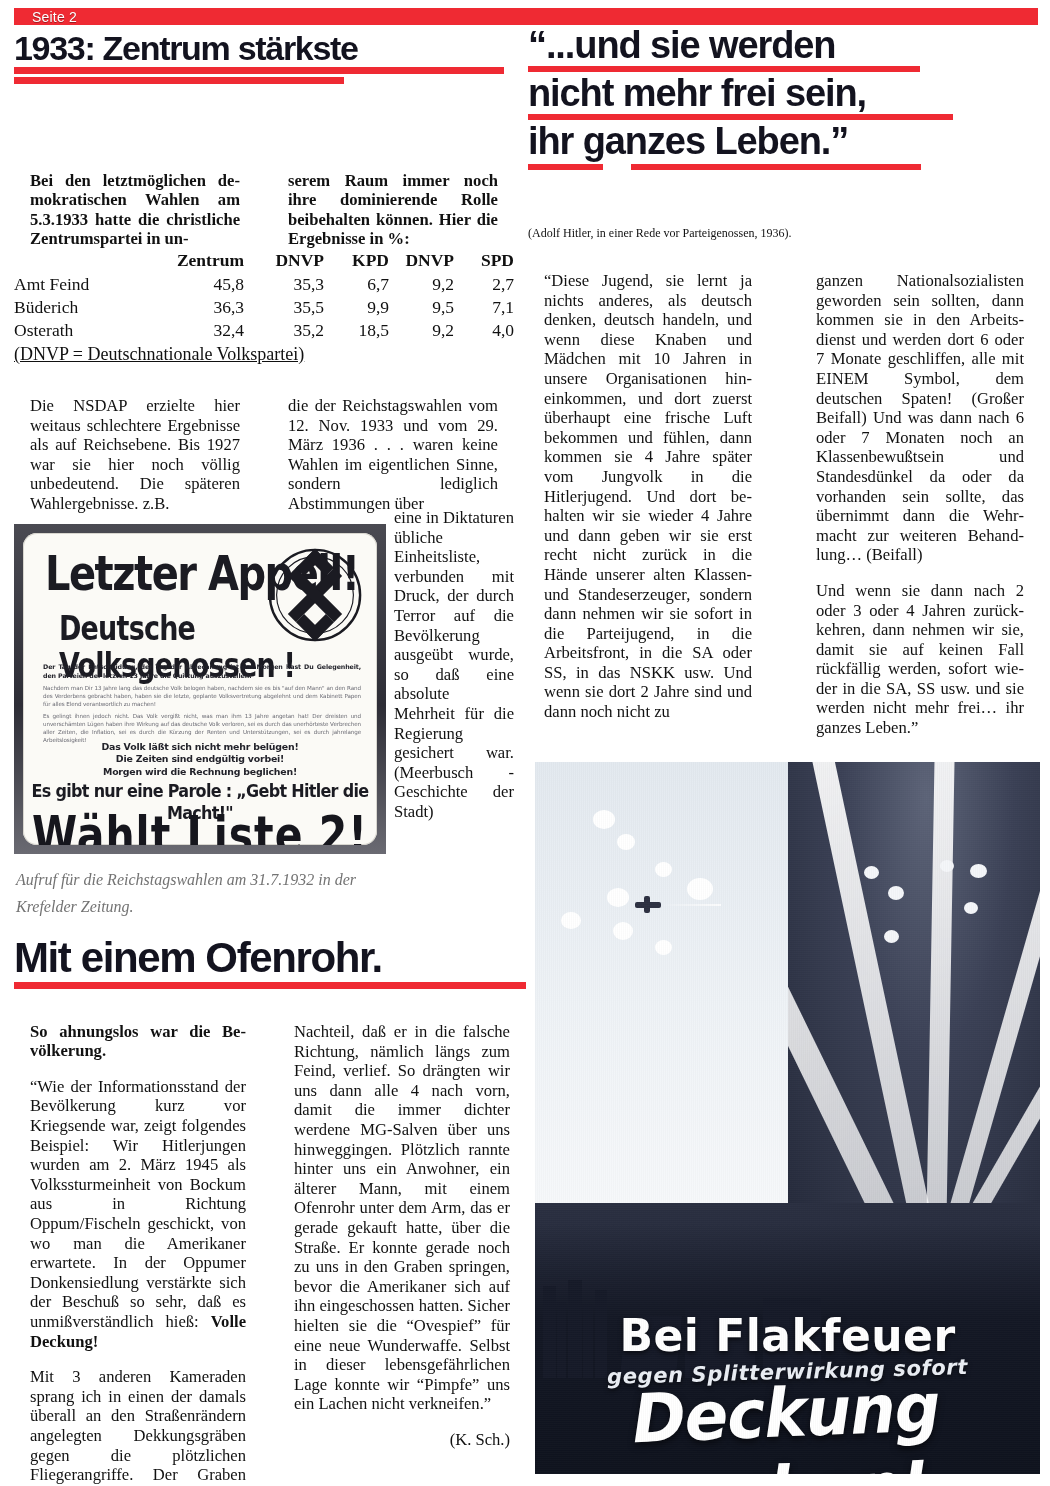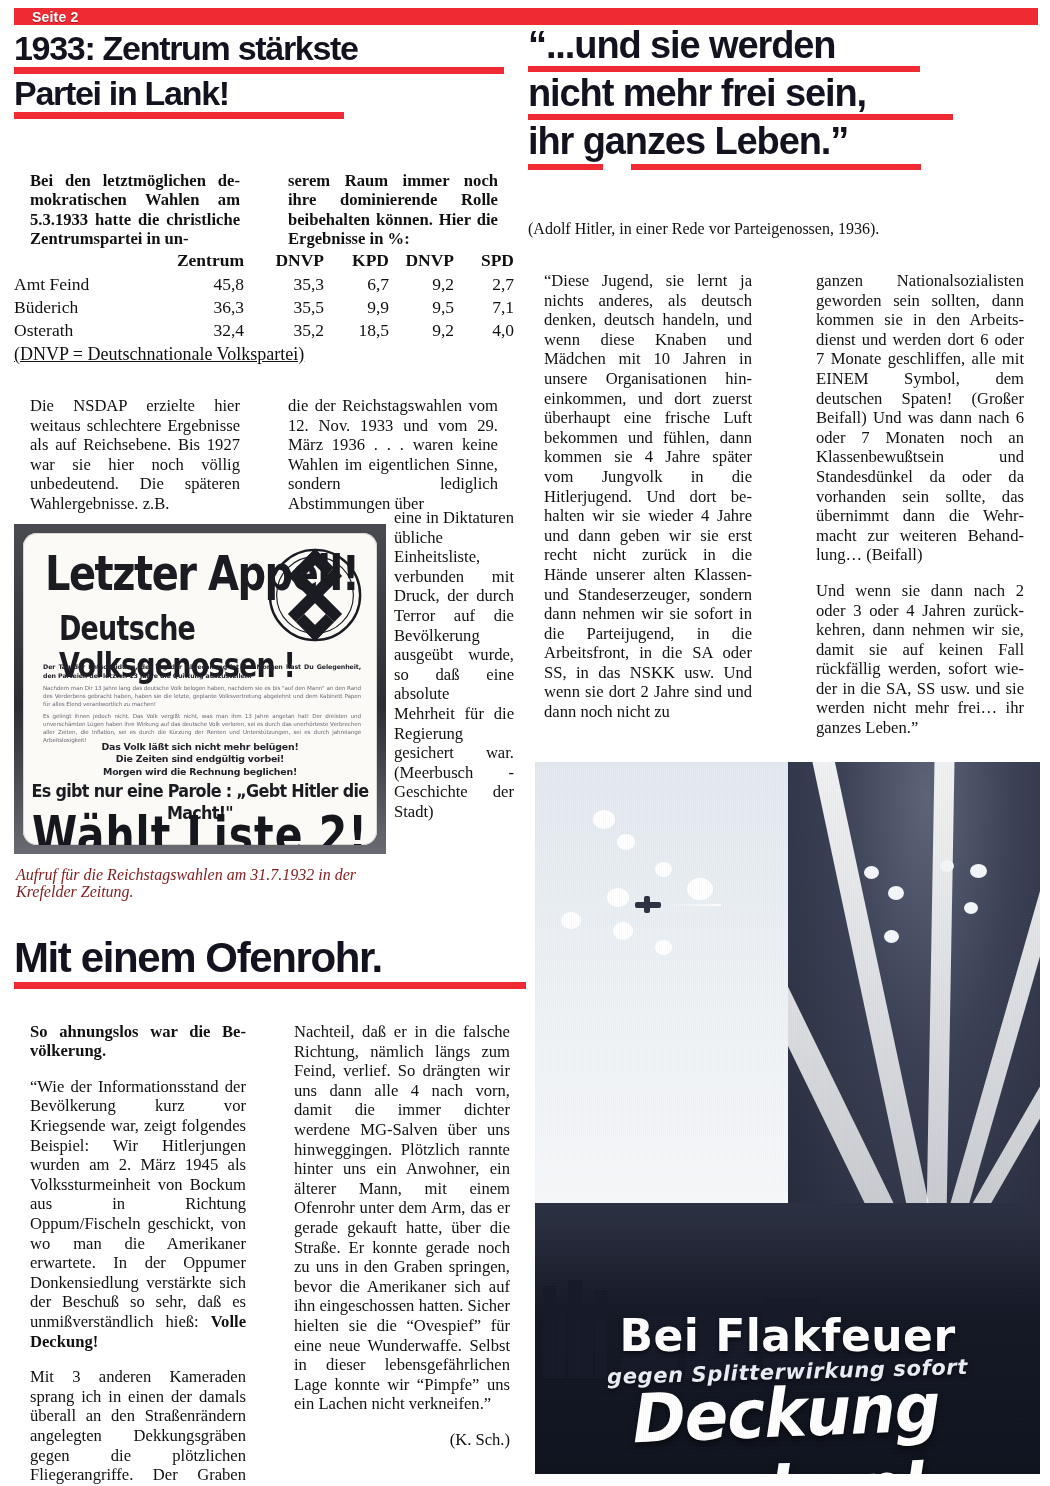--- a/index.html
+++ b/index.html
@@ -21,21 +21,21 @@
   
   .topbar{
     position:absolute;left:14px;top:8px;width:1024px;height:17px;
     background:#ef2a33;
   }
   .page-badge{
     position:absolute;left:24px;top:7px;height:19px;
     padding:0 10px 0 8px;
     display:flex;align-items:center;
     color:#ffffff;font-family:"Liberation Sans",sans-serif;
-    font-weight:bold;font-size:14px;letter-spacing:.2px;
+    font-weight:normal;font-size:14px;letter-spacing:.2px;
     text-shadow:0 1px 0 rgba(0,0,0,.35);
   }
 
   
   .hl{
     font-family:"Liberation Sans",sans-serif;
     font-weight:bold;
     color:#13131f;
     letter-spacing:-1.3px;
     line-height:.97;
@@ -157,26 +157,26 @@
   }
   .p1-wahlt{
     position:absolute;left:0;right:0;top:272px;text-align:center;
     font-family:"DejaVu Sans",sans-serif;font-weight:bold;
     font-size:41px;color:#16161d;letter-spacing:1px;
     transform:scaleY(1.25);transform-origin:center top;
   }
   .cap1{
     position:absolute;left:16px;top:866px;width:380px;
     font-family:"Liberation Serif",serif;font-style:italic;
-    font-size:16px;line-height:17px;color:#7f1d1d;
-  }
-
-  
-  .attrib{position:absolute;left:528px;top:220px;width:512px;
-    font-family:"Liberation Serif",serif;font-size:16px;}
+    font-size:16px;line-height:27px;color:#737373;
+  }
+
+  
+  .attrib{position:absolute;left:528px;top:226px;width:512px;
+    font-family:"Liberation Serif",serif;font-size:12px;}
   .quote-cols{position:absolute;left:528px;top:255px;width:512px;
     display:flex;gap:32px;}
   .quote-cols .c{width:248px;}
 
   
   .mast-ofen{position:absolute;left:14px;top:938px;width:512px;}
   .mast-ofen .hl{font-size:42px;letter-spacing:-1.4px;}
   .mast-ofen .rule{margin-top:3px;width:512px;height:7px;}
 
   .art2{position:absolute;left:14px;top:1006px;width:512px;
@@ -257,21 +257,20 @@
 <body>
 
 <div class="page">
 
   <div class="topbar"></div>
   <div class="page-badge">Seite 2</div>
 
   <div class="mast-left">
     <span class="hl hl-line">1933: Zentrum stärkste</span>
     <div class="rule r1"></div>
-    <span class="hl hl-line">Partei in Lank!</span>
     <div class="rule r2"></div>
   </div>
 
   <div class="intro">
     <div class="c col lead">
         <p>Bei den letztmöglichen de­mokratischen Wahlen am 5.3.1933 hatte die christli­che Zentrumspartei in un-</p>
       </div>
     <div class="c col lead">
         <p>serem Raum immer noch ihre dominierende Rolle beibehalten können. Hier die Ergebnisse in %:</p>
       </div>

